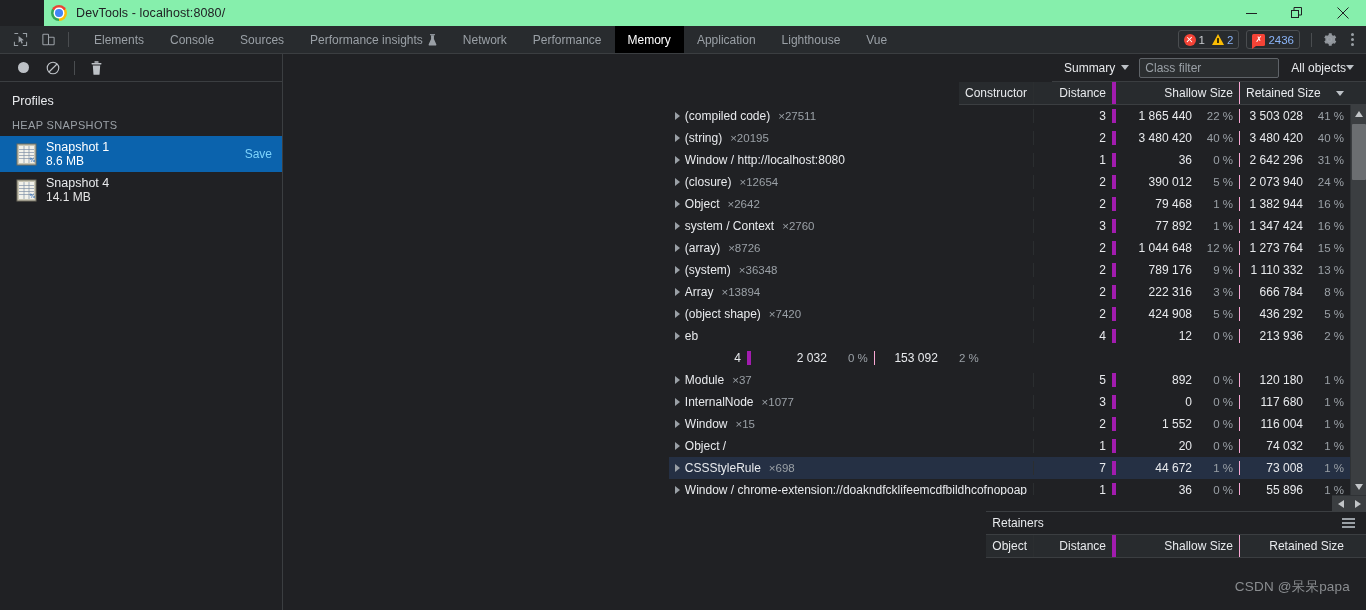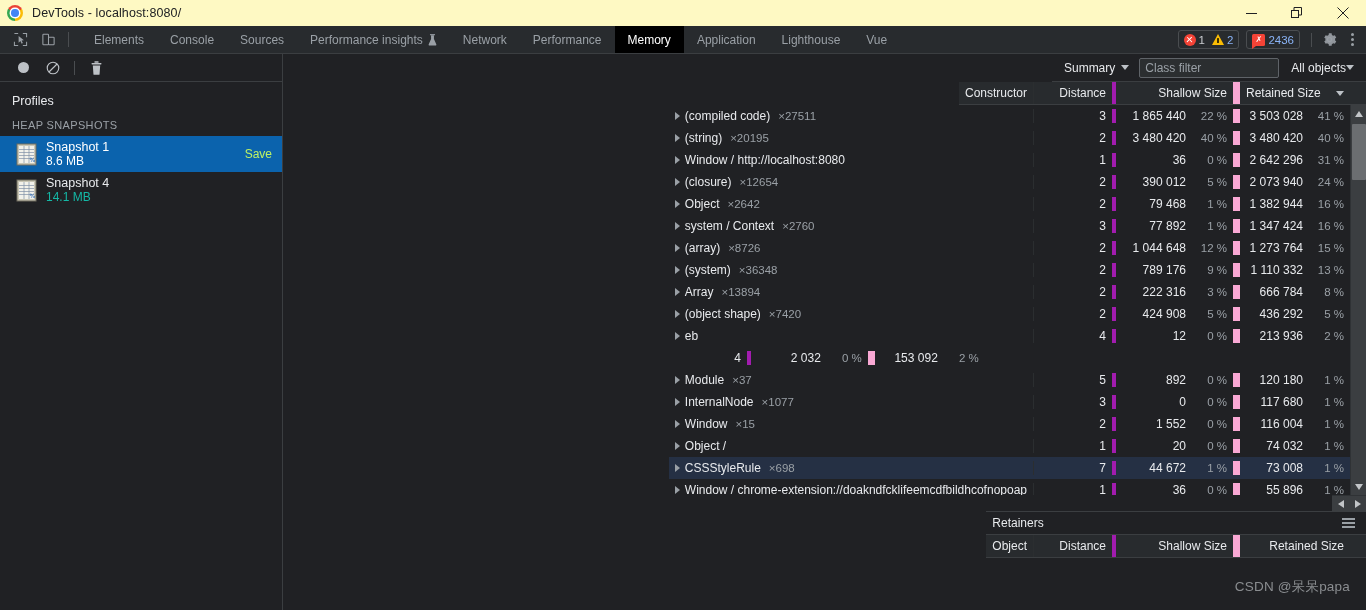--- a/index.html
+++ b/index.html
@@ -10,24 +10,25 @@
     font-family: "Liberation Sans", sans-serif;
     font-size: 12px;
     color: #e8eaed;
     -webkit-font-smoothing: antialiased;
   }
   #app { width: 1366px; height: 610px; position: relative; display: flex; flex-direction: column; }
 
   
   .titlebar {
     height: 26px; min-height: 26px;
-    background: #fef9c3;
+    background: #86efac;
     display: flex; align-items: center;
     color: #202124;
     position: relative;
+    margin-left: 44px;
   }
   .tb-logo { width: 16px; height: 16px; margin-left: 7px; position: relative; flex: none; }
   .tb-logo .ring {
     position:absolute; inset:0; border-radius:50%;
     background: conic-gradient(from -60deg, #ea4335 0deg 120deg, #fbbc05 120deg 240deg, #34a853 240deg 360deg);
   }
   .tb-logo .ctr {
     position:absolute; left:4.3px; top:4.3px; width:7.4px; height:7.4px; border-radius:50%;
     background:#4285f4; box-shadow: 0 0 0 1.4px #fff;
   }
@@ -112,24 +113,24 @@
     padding: 2px 0 5px 12px; font-size:11px; color:#9aa0a6; letter-spacing:.35px;
   }
   .snap {
     height:36px; display:flex; align-items:center; padding-left:16px; padding-right:10px;
     cursor:pointer; position:relative;
   }
   .snap.selected { background:#0b63ad; }
   .snap-icon { width:21px;height:23px;flex:none;margin-right:9px;}
   .snap-txt { display:flex; flex-direction:column; line-height:14px; }
   .snap-name { font-size:12.5px; color:#e8eaed; }
-  .snap-size { font-size:12px; color:#14b8a6; }
+  .snap-size { font-size:12px; color:#e5e5e5; }
   .snap.selected .snap-name, .snap.selected .snap-size { color:#fff; }
   .snap-save {
-    margin-left:auto; font-size:12px; color:#bef264; cursor:pointer;text-align:right;
+    margin-left:auto; font-size:12px; color:#7dd3fc; cursor:pointer;text-align:right;
   }
 
   
   .main { flex:1; display:flex; flex-direction:column; min-width:0; background:#202124;align-items:flex-end; }
 
   .m-toolbar {
     height:28px;min-height:28px; display:flex; align-items:center;
     border-bottom:1px solid #3b3e41; padding:0 6px; gap:0;
   }
   .select-btn {
@@ -166,21 +167,21 @@
   .rows-wrap { flex:1; overflow:hidden; min-width:0; position:relative; }
   .rows { display:block; }
   .row {
     height:22px; display:flex; align-items:center; font-size:12px; cursor:pointer;
     white-space:nowrap;
   }
   .row.selected { background:#253044; }
   .c { padding:0 6px; display:flex; align-items:center; overflow:hidden; }
   .c-ctor { flex:1; min-width:0; padding-left:6px; gap:0; border-right:1px solid #2b2e30;}
   .c-dist { width:82px; min-width:82px; justify-content:flex-end; color:#e8eaed; border-right:4px solid #a21caf;}
-  .c-shal { width:124px; min-width:124px; justify-content:flex-end; border-right:7px solid #f9a8d4;}
+  .c-shal { width:124px; min-width:124px; justify-content:flex-end; border-right:1px solid #f9a8d4;}
   .c-ret  { width:110px; min-width:110px; justify-content:flex-end; }
   .tri {
     width:0;height:0;border-top:4px solid transparent;border-bottom:4px solid transparent;
     border-left:5px solid #9aa0a6; margin-right:5px; flex:none;
   }
   .ctor-name { color:#e8eaed; }
   .ctor-count { color:#9aa0a6; margin-left:8px; font-size:11.5px; }
   .num { color:#e8eaed; }
   .pct { color:#9aa0a6; width:34px; text-align:right; display:inline-block; margin-left:7px; font-size:11.5px;}
 

